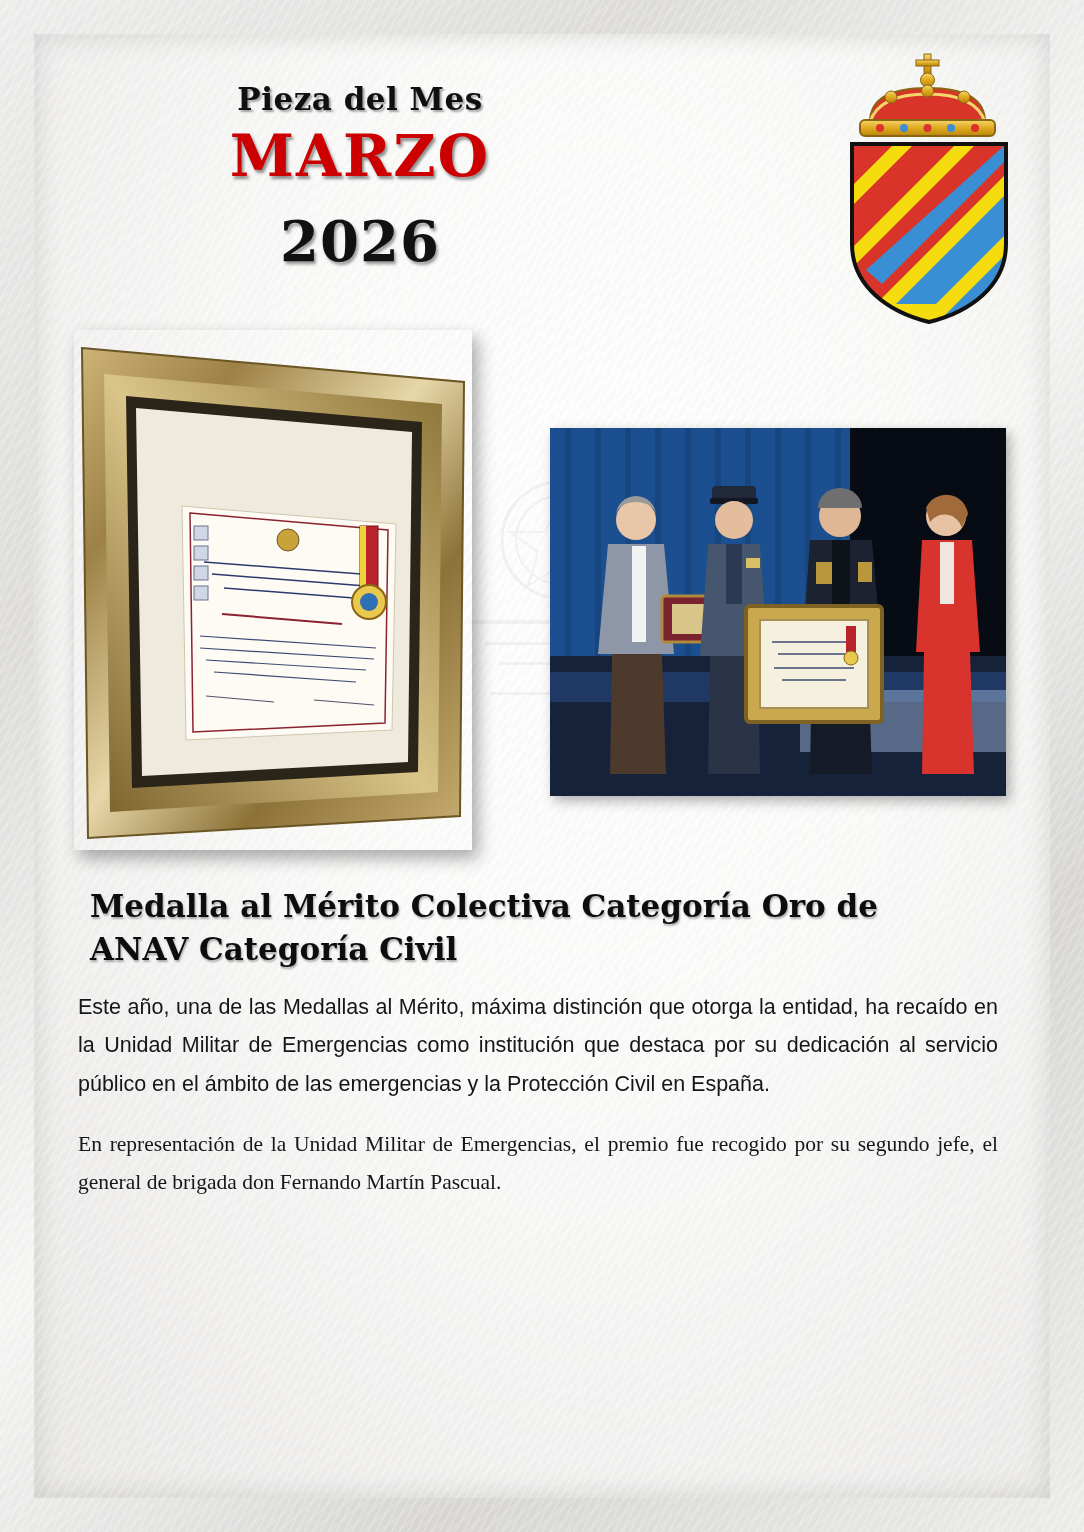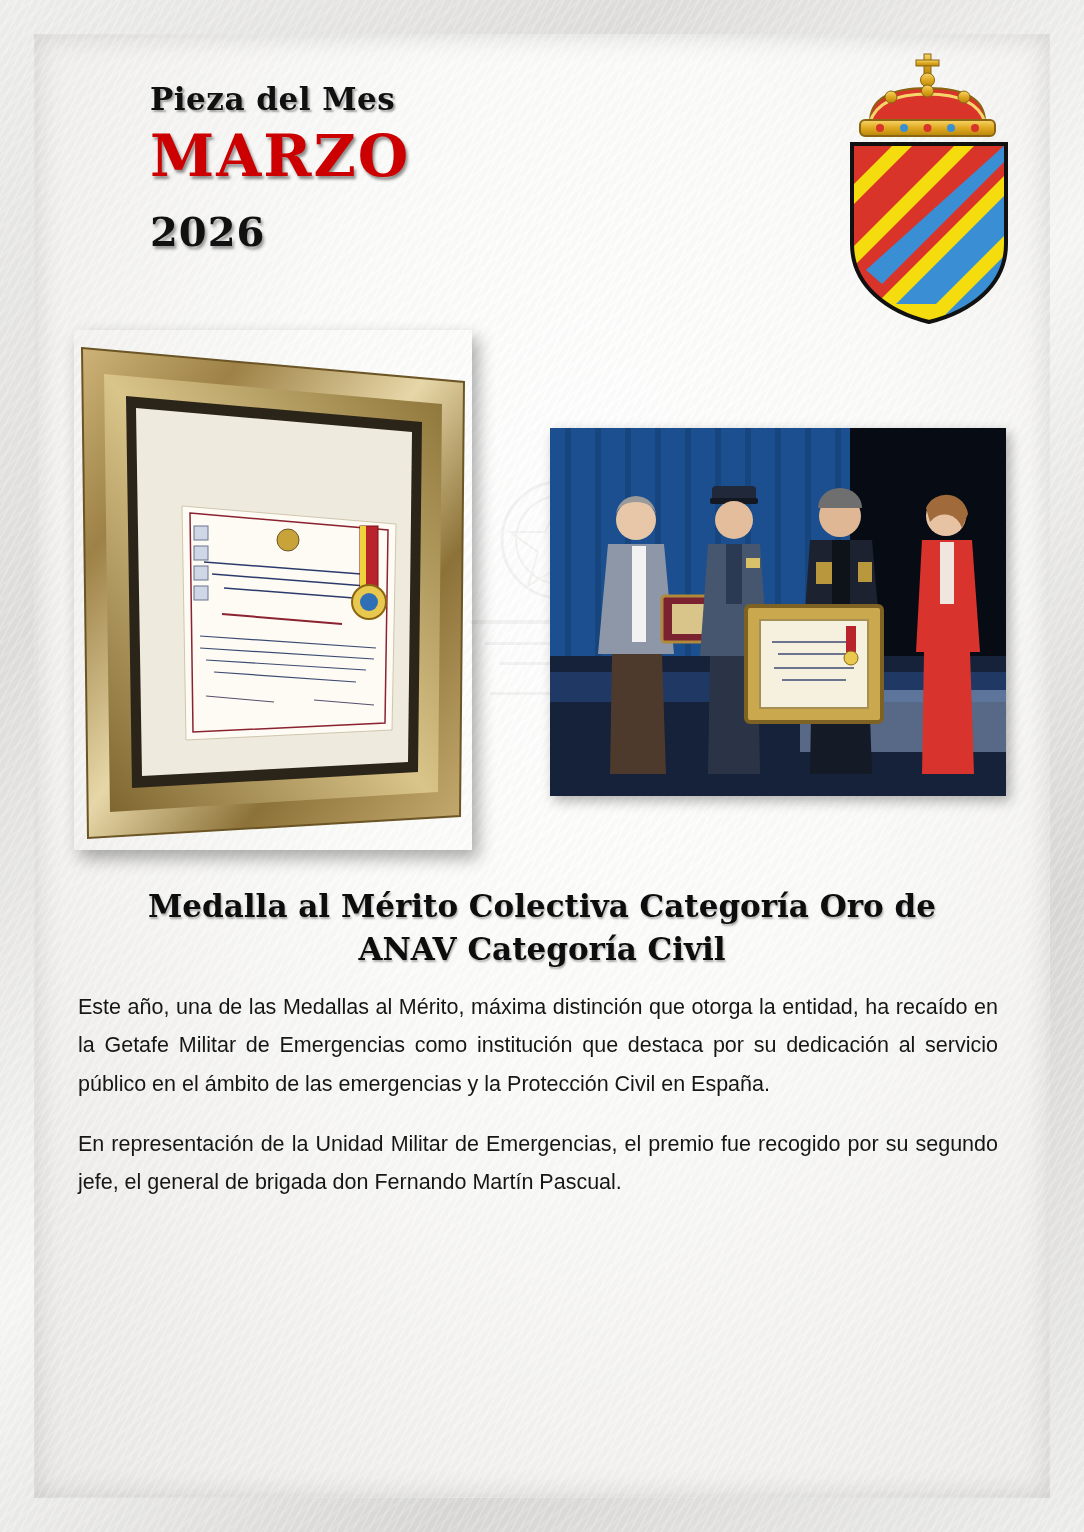--- a/index.html
+++ b/index.html
@@ -65,21 +65,21 @@
     position: absolute;
     inset: 0;
   }
 
   
   .heading {
     position: absolute;
     left: 150px;
     top: 82px;
     width: 420px;
-    text-align: left;
+    text-align: center;
   }
   .pieza-del-mes {
     font-family: "DejaVu Serif", serif;
     font-weight: bold;
     font-size: 31px;
     color: #101010;
     letter-spacing: .5px;
     text-shadow: 2px 2px 2px rgba(90,90,90,.55);
     line-height: 1.1;
     margin: 0;
@@ -89,21 +89,21 @@
     font-weight: bold;
     font-size: 58px;
     color: #cc0000;
     margin: 6px 0 0 0;
     letter-spacing: 2px;
     text-shadow: 2px 3px 3px rgba(70,70,70,.6);
   }
   .year {
     font-family: "DejaVu Serif", serif;
     font-weight: bold;
-    font-size: 40px;
+    font-size: 56px;
     color: #111111;
     margin: 18px 0 0 0;
     letter-spacing: 1px;
     text-shadow: 2px 3px 3px rgba(80,80,80,.55);
   }
 
   
   .coat {
     position: absolute;
     right: 62px;
@@ -130,21 +130,21 @@
     box-shadow: 4px 5px 12px rgba(0,0,0,.30);
     overflow: hidden;
   }
 
   
   .piece-title {
     position: absolute;
     left: 90px;
     top: 885px;
     width: 904px;
-    text-align: center;
+    text-align: left;
     font-family: "DejaVu Serif", serif;
     font-weight: bold;
     font-size: 31px;
     line-height: 1.38;
     color: #0d0d0d;
     text-shadow: 1px 2px 2px rgba(110,110,110,.55);
   }
 
   
   .body-text {
@@ -155,21 +155,21 @@
   }
   .body-text p {
     margin: 0 0 22px 0;
     font-family: "Liberation Sans", sans-serif;
     font-size: 21.5px;
     line-height: 1.78;
     color: #161616;
     text-align: justify;
     text-justify: inter-word;
   }
-  .body-text p:last-child { margin-bottom: 0; }
+  .body-text p:last-child { margin-bottom: 0; font-family: Liberation Serif, serif; }
 </style>
 </head>
 <body>
 
 <div class="page">
 
   <div class="frame-border"></div>
   <div class="frame-inner-shade"></div>
   <div class="texture"></div>
 
@@ -374,18 +374,18 @@
         <path d="M374 224 h46 l4 122 h-52 z" fill="#d8332c"></path>
       </g>
     </svg>
 
     <div class="piece-title">
       <div>Medalla al Mérito Colectiva Categoría Oro de</div>
       <div>ANAV Categoría Civil</div>
     </div>
 
     <div class="body-text">
-      <p>Este año, una de las Medallas al Mérito, máxima distinción que otorga la entidad, ha recaído en la Getafe Militar de Emergencias como institución que destaca por su dedicación al servicio público en el ámbito de las emergencias y la Protección Civil en España.</p>
+      <p>Este año, una de las Medallas al Mérito, máxima distinción que otorga la entidad, ha recaído en la Unidad Militar de Emergencias como institución que destaca por su dedicación al servicio público en el ámbito de las emergencias y la Protección Civil en España.</p>
       <p>En representación de la Unidad Militar de Emergencias, el premio fue recogido por su segundo jefe, el general de brigada don Fernando Martín Pascual.</p>
     </div>
 
   </div>
 </div>
 
 </body></html>

